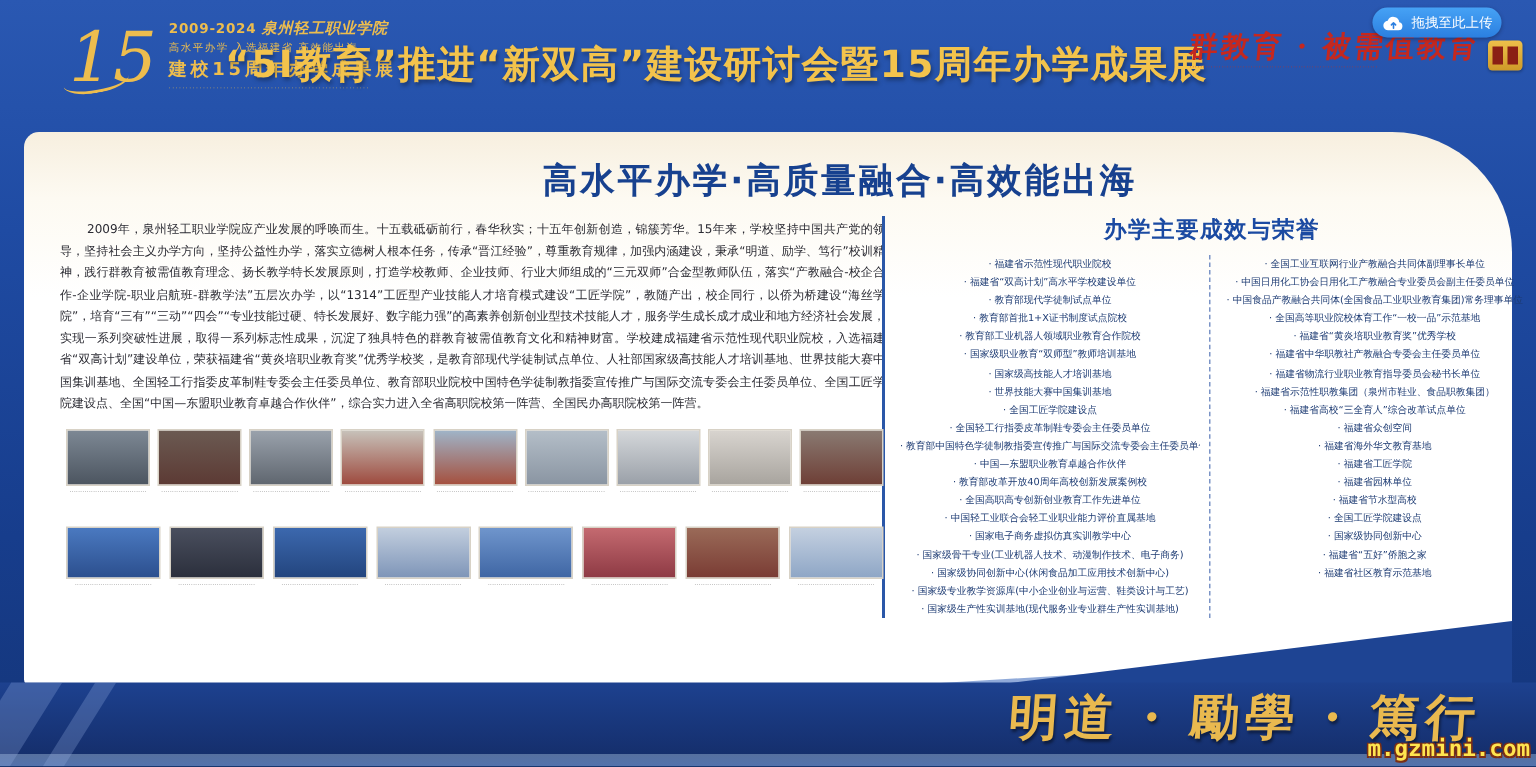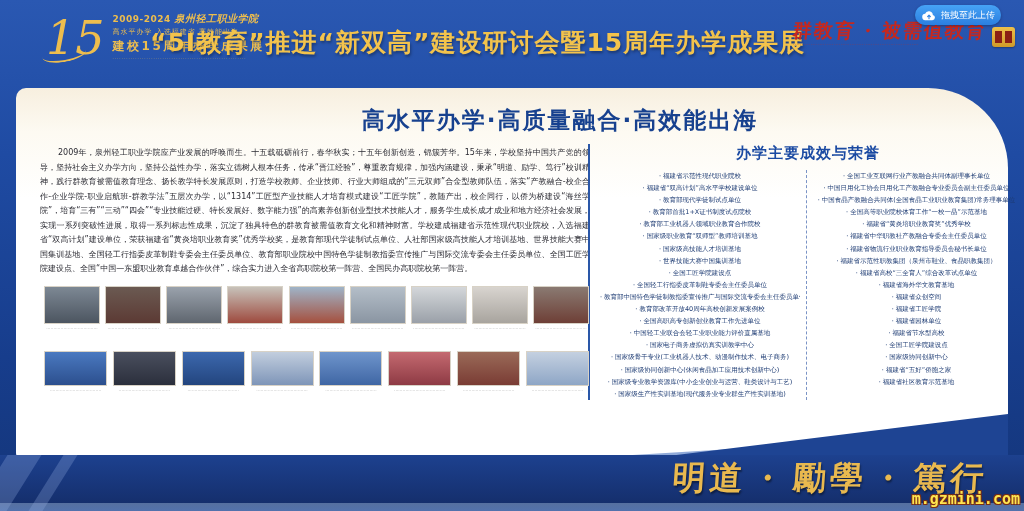--- a/index.html
+++ b/index.html
@@ -130,41 +130,42 @@
             <div class="honor-item">福建省“双高计划”高水平学校建设单位</div>
             <div class="honor-item">教育部现代学徒制试点单位</div>
             <div class="honor-item">教育部首批1+X证书制度试点院校</div>
             <div class="honor-item">教育部工业机器人领域职业教育合作院校</div>
             <div class="honor-item">国家级职业教育“双师型”教师培训基地</div>
             <div class="honor-item">国家级高技能人才培训基地</div>
             <div class="honor-item">世界技能大赛中国集训基地</div>
             <div class="honor-item">全国工匠学院建设点</div>
             <div class="honor-item">全国轻工行指委皮革制鞋专委会主任委员单位</div>
             <div class="honor-item">教育部中国特色学徒制教指委宣传推广与国际交流专委会主任委员单位</div>
+            <div class="honor-item">中国—东盟职业教育卓越合作伙伴</div>
             <div class="honor-item">教育部改革开放40周年高校创新发展案例校</div>
             <div class="honor-item">全国高职高专创新创业教育工作先进单位</div>
             <div class="honor-item">中国轻工业联合会轻工业职业能力评价直属基地</div>
             <div class="honor-item">国家电子商务虚拟仿真实训教学中心</div>
             <div class="honor-item">国家级骨干专业(工业机器人技术、动漫制作技术、电子商务)</div>
             <div class="honor-item">国家级协同创新中心(休闲食品加工应用技术创新中心)</div>
             <div class="honor-item">国家级专业教学资源库(中小企业创业与运营、鞋类设计与工艺)</div>
             <div class="honor-item">国家级生产性实训基地(现代服务业专业群生产性实训基地)</div>
           </div>
         <div class="hcol right">
             <div class="honor-item">全国工业互联网行业产教融合共同体副理事长单位</div>
             <div class="honor-item">中国日用化工协会日用化工产教融合专业委员会副主任委员单位</div>
             <div class="honor-item">中国食品产教融合共同体(全国食品工业职业教育集团)常务理事单位</div>
             <div class="honor-item">全国高等职业院校体育工作“一校一品”示范基地</div>
             <div class="honor-item">福建省“黄炎培职业教育奖”优秀学校</div>
             <div class="honor-item">福建省中华职教社产教融合专委会主任委员单位</div>
             <div class="honor-item">福建省物流行业职业教育指导委员会秘书长单位</div>
             <div class="honor-item">福建省示范性职教集团（泉州市鞋业、食品职教集团）</div>
             <div class="honor-item">福建省高校“三全育人”综合改革试点单位</div>
+            <div class="honor-item">福建省众创空间</div>
             <div class="honor-item">福建省海外华文教育基地</div>
-            <div class="honor-item">福建省众创空间</div>
             <div class="honor-item">福建省工匠学院</div>
             <div class="honor-item">福建省园林单位</div>
             <div class="honor-item">福建省节水型高校</div>
             <div class="honor-item">全国工匠学院建设点</div>
             <div class="honor-item">国家级协同创新中心</div>
             <div class="honor-item">福建省“五好”侨胞之家</div>
             <div class="honor-item">福建省社区教育示范基地</div>
           </div>
       </div>
     </div>

